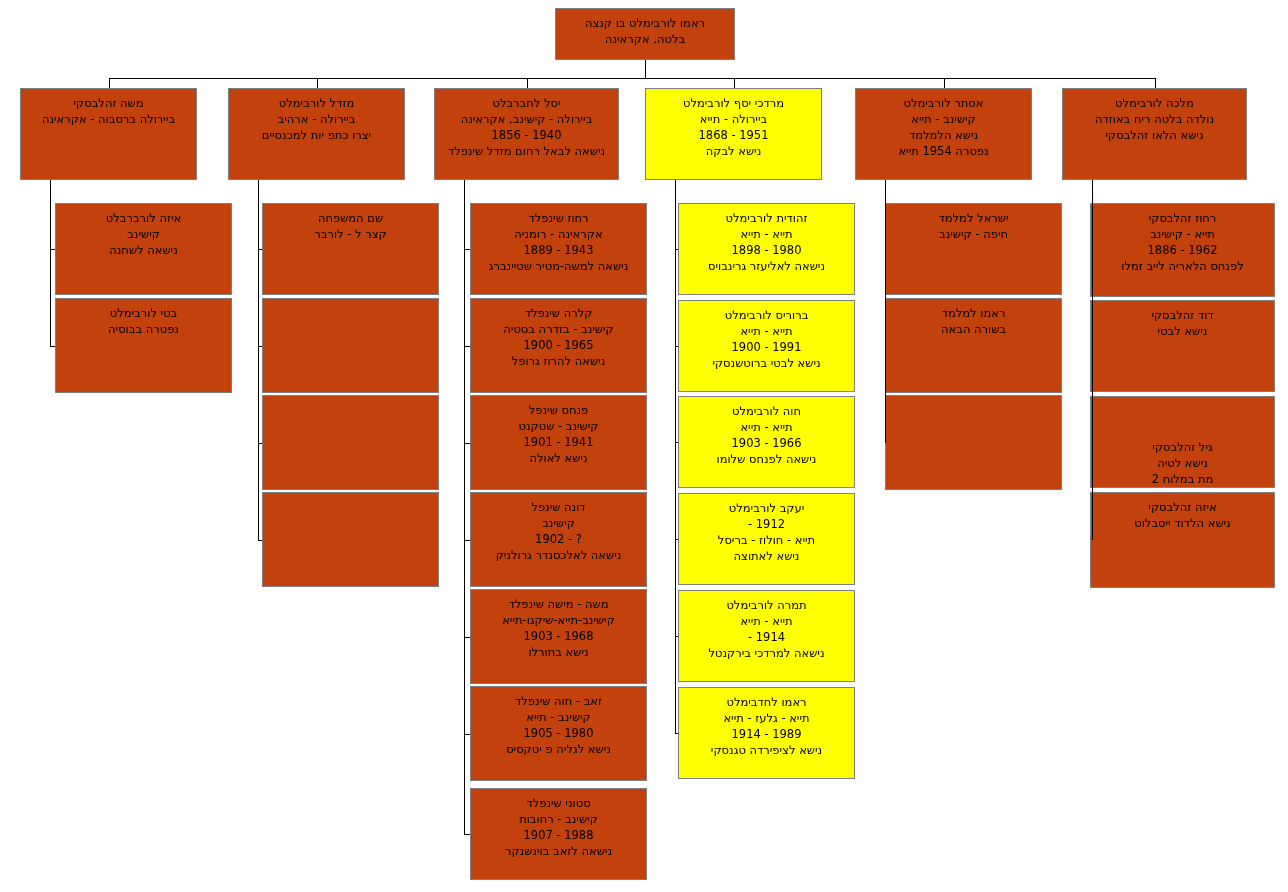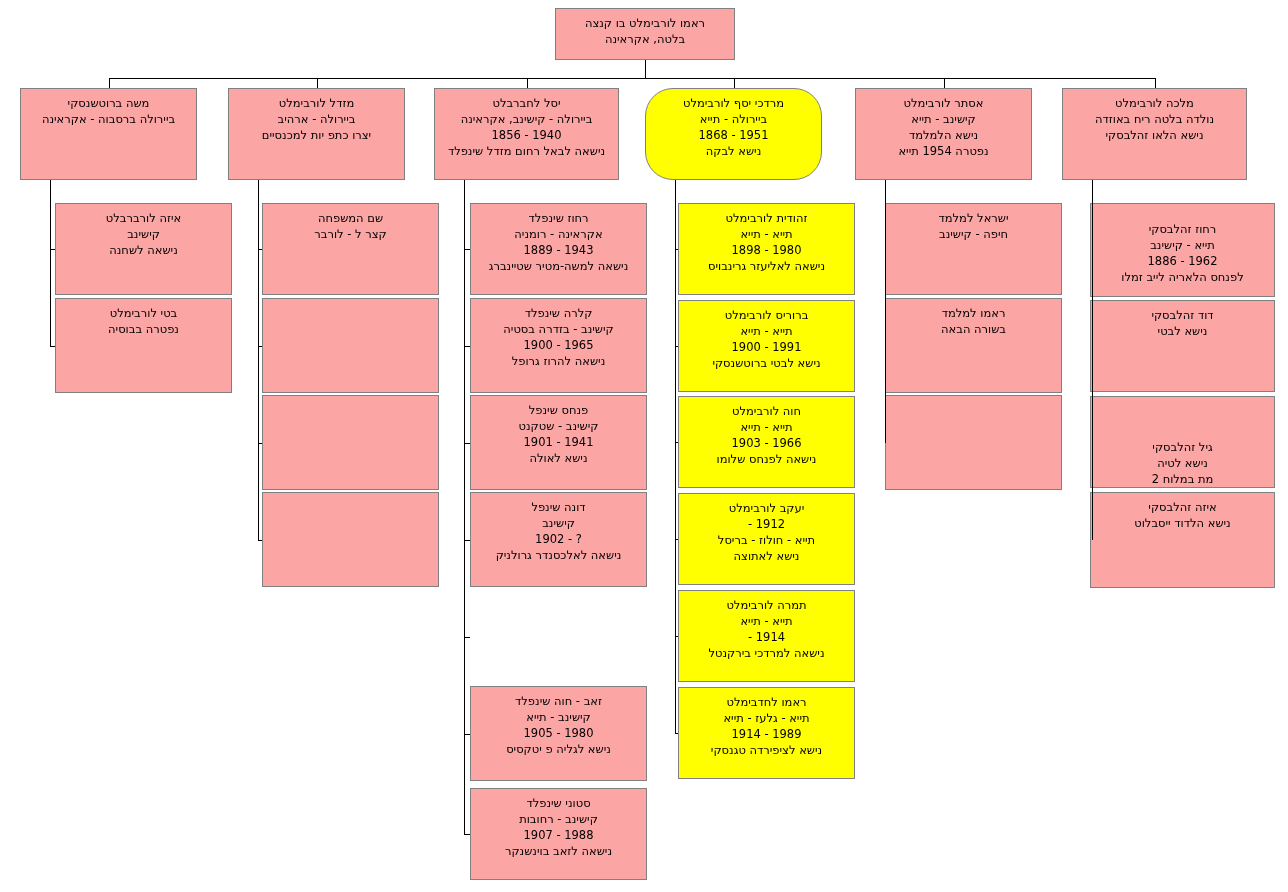--- a/index.html
+++ b/index.html
@@ -9,21 +9,21 @@
     font-family:"DejaVu Sans","Liberation Sans",sans-serif;
     position:relative;
     overflow:hidden;
     direction:rtl;
   }
   #tree{position:absolute;left:0;top:0;width:1288px;height:892px;}
   .box{
     position:absolute;
     box-sizing:border-box;
     border:1px solid #808080;
-    background:#fca5a5;
+    background:#c2410c;
     display:flex;
     flex-direction:column;
     align-items:center;
     justify-content:flex-start;
     padding-top:6px;
     direction:rtl;
     unicode-bidi:bidi-override;
   }
   .box.hl{background:#ffff00;}
   .ln{
@@ -41,35 +41,35 @@
 </style>
 </head>
 <body>
 
 <div id="tree">
     <div class="box" style="left: 555px; top: 8px; width: 180px; height: 52px;">
       <div class="ln">ראמו לורבימלט בו קנצה</div>
       <div class="ln">בלטה, אקראינה</div>
     </div>
     <div class="box" style="left: 20px; top: 88px; width: 177px; height: 92px;">
-      <div class="ln">משה ברוטשנסקי</div>
+      <div class="ln">משה זהלבסקי</div>
       <div class="ln">ביירולה ברסבוה - אקראינה</div>
     </div>
     <div class="box" style="left: 228px; top: 88px; width: 177px; height: 92px;">
       <div class="ln">מזדל לורבימלט</div>
       <div class="ln">ביירולה - ארהיב</div>
       <div class="ln">יצרו כתפ יות למכנסיים</div>
     </div>
     <div class="box" style="left: 434px; top: 88px; width: 185px; height: 92px;">
       <div class="ln">יסל לחברבלט</div>
       <div class="ln">ביירולה - קישינב, אקראינה</div>
       <div class="ln num">1856 - 1940</div>
       <div class="ln">נישאה לבאל רחום מזדל שינפלד</div>
     </div>
-    <div class="box hl" style="left: 645px; top: 88px; width: 177px; height: 92px; border-radius: 28px;">
+    <div class="box hl" style="left: 645px; top: 88px; width: 177px; height: 92px;">
       <div class="ln">מרדכי יסף לורבימלט</div>
       <div class="ln">ביירולה - תייא</div>
       <div class="ln num">1868 - 1951</div>
       <div class="ln">נישא לבקה</div>
     </div>
     <div class="box" style="left: 855px; top: 88px; width: 177px; height: 92px;">
       <div class="ln">אסתר לורבימלט</div>
       <div class="ln">קישינב - תייא</div>
       <div class="ln">נישא הלמלמד</div>
       <div class="ln">נפטרה 1954 תייא</div>
@@ -132,20 +132,26 @@
       <div class="ln">נישא לאולה</div>
     </div>
     <div class="connector h" style="left: 464px; top: 442.5px; width: 6px; height: 1px;"></div>
     <div class="box" style="left: 470px; top: 492px; width: 177px; height: 95px;">
       <div class="ln">דונה שינפל</div>
       <div class="ln">קישינב</div>
       <div class="ln num">1902 - ?</div>
       <div class="ln">נישאה לאלכסנדר גרולניק</div>
     </div>
     <div class="connector h" style="left: 464px; top: 539.5px; width: 6px; height: 1px;"></div>
+    <div class="box" style="left: 470px; top: 589px; width: 177px; height: 95px;">
+      <div class="ln">משה - מישה שינפלד</div>
+      <div class="ln">קישינב-תייא-שיקגו-תייא</div>
+      <div class="ln num">1903 - 1968</div>
+      <div class="ln">נישא בחורלו</div>
+    </div>
     <div class="connector h" style="left: 464px; top: 636.5px; width: 6px; height: 1px;"></div>
     <div class="box" style="left: 470px; top: 686px; width: 177px; height: 95px;">
       <div class="ln">זאב - חוה שינפלד</div>
       <div class="ln">קישינב - תייא</div>
       <div class="ln num">1905 - 1980</div>
       <div class="ln">נישא לגליה פ יטקסיס</div>
     </div>
     <div class="connector h" style="left: 464px; top: 733.5px; width: 6px; height: 1px;"></div>
     <div class="box" style="left: 470px; top: 788px; width: 177px; height: 92px;">
       <div class="ln">סטוני שינפלד</div>
@@ -204,21 +210,21 @@
     </div>
     <div class="connector h" style="left: 885px; top: 249px; width: 0px; height: 1px;"></div>
     <div class="box" style="left: 885px; top: 298px; width: 177px; height: 95px;">
       <div class="ln">ראמו למלמד</div>
       <div class="ln">בשורה הבאה</div>
     </div>
     <div class="connector h" style="left: 885px; top: 345.5px; width: 0px; height: 1px;"></div>
     <div class="box" style="left: 885px; top: 395px; width: 177px; height: 95px;"></div>
     <div class="connector h" style="left: 885px; top: 442.5px; width: 0px; height: 1px;"></div>
     <div class="connector v" style="left: 885px; top: 180px; width: 1px; height: 262.5px;"></div>
-    <div class="box" style="left: 1090px; top: 203px; width: 185px; height: 94px; justify-content: center;">
+    <div class="box" style="left: 1090px; top: 203px; width: 185px; height: 94px;">
       <div class="ln">רחוז זהלבסקי</div>
       <div class="ln">תייא - קישינב</div>
       <div class="ln num">1886 - 1962</div>
       <div class="ln">לפנחס הלאריה לייב זמלו</div>
     </div>
     <div class="connector h" style="left: 1092px; top: 250px; height: 1px;"></div>
     <div class="box" style="left: 1090px; top: 300px; width: 185px; height: 92px;">
       <div class="ln">דוד זהלבסקי</div>
       <div class="ln">נישא לבטי</div>
     </div>

